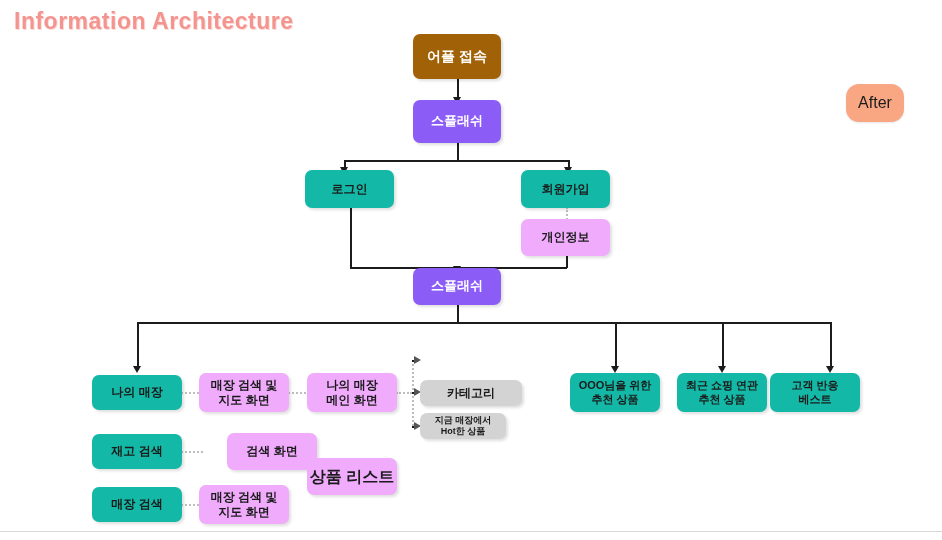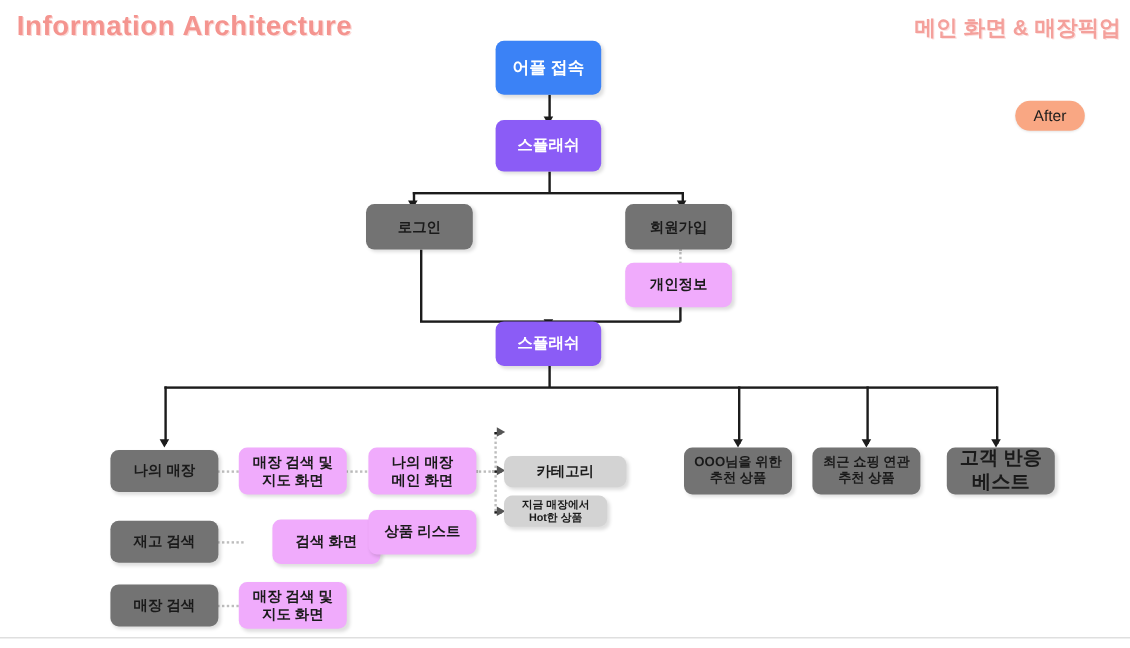--- a/index.html
+++ b/index.html
@@ -34,25 +34,25 @@
     font-weight: 700;
     color: #f4a09b;
     text-shadow: 1px 1px 0 rgba(244,160,155,0.3);
     white-space: nowrap;
   }
 
   
   .badge-after {
     position: absolute;
     left: 846px; top: 84px;
-    width: 58px; height: 25px;
+    width: 58px; height: 38px;
     border-radius: 13px;
     background: #f9a783;
     color: #1c1c1c;
-    font-size: 13px;
+    font-size: 16px;
     font-weight: 400;
     display: flex;
     align-items: center;
     justify-content: center;
     box-shadow: 0 1px 2px rgba(0,0,0,0.10);
   }
 
   
   .node {
     position: absolute;
@@ -60,23 +60,23 @@
     align-items: center;
     justify-content: center;
     text-align: center;
     border-radius: 7px;
     font-weight: 700;
     line-height: 1.25;
     white-space: pre-line;
     box-shadow: 2px 2px 3px rgba(0,0,0,0.13);
     z-index: 3;
   }
-  .node.red   { background: #3b82f6; color: #ffffff; }
+  .node.red   { background: #a16207; color: #ffffff; }
   .node.dark  { background: #8b5cf6; color: #ffffff; }
-  .node.light { background: #737373; color: #1a1a1a; }
+  .node.light { background: #14b8a6; color: #1a1a1a; }
   .node.grayish { background: #f0abfc; color: #1a1a1a; }
   .node.gray  { background: #d3d3d3; color: #1a1a1a; }
 
   
   .ln {
     position: absolute;
     background: #1c1c1c;
     z-index: 1;
   }
   .ln.v { width: 1.6px; }
@@ -119,21 +119,20 @@
     height: 1px;
     background: #d8d8d8;
   }
 </style>
 </head>
 <body>
 
 <div id="stage">
 
   <div class="hdr-left">Information Architecture</div>
-  <div class="hdr-right">메인 화면 &amp; 매장픽업</div>
   <div class="badge-after">After</div>
 
   <div class="ln v" style="left:457px; top:79px; height:22px;"></div>
   <div class="arrowhead" style="left:452.5px; top:97px;"></div>
 
   <div class="ln v" style="left:457px; top:143px; height:18px;"></div>
   <div class="ln h" style="left:344px; top:160px; width:226px;"></div>
   <div class="ln v" style="left:344px; top:160px; height:10px;"></div>
   <div class="ln v" style="left:568px; top:160px; height:10px;"></div>
   <div class="arrowhead" style="left:339.5px; top:167px;"></div>
@@ -207,28 +206,28 @@
 
   <div class="node gray" style="left:420px; top:413px; width:86px; height:26px; font-size:9px;">지금 매장에서
 Hot한 상품</div>
 
   <div class="node light" style="left:570px; top:373px; width:90px; height:39px; font-size:11px;">OOO님을 위한
 추천 상품</div>
 
   <div class="node light" style="left:677px; top:373px; width:90px; height:39px; font-size:11px;">최근 쇼핑 연관
 추천 상품</div>
 
-  <div class="node light" style="left:789px; top:373px; width:90px; height:39px; font-size:16px;text-align:center;">고객 반응
+  <div class="node light" style="left:770px; top:373px; width:90px; height:39px; font-size:11px;text-align:center;">고객 반응
 베스트</div>
 
   <div class="node light" style="left:92px; top:434px; width:90px; height:35px; font-size:12px;">재고 검색</div>
 
   <div class="node grayish" style="left:199px; top:433px; width:90px; height:37px; font-size:12px;margin-left:28px;">검색 화면</div>
 
-  <div class="node grayish" style="left:307px; top:425px; width:90px; height:37px; font-size:12px;">상품 리스트</div>
+  <div class="node grayish" style="left:307px; top:458px; width:90px; height:37px; font-size:16px;">상품 리스트</div>
 
   <div class="node light" style="left:92px; top:487px; width:90px; height:35px; font-size:12px;">매장 검색</div>
 
   <div class="node grayish" style="left:199px; top:485px; width:90px; height:39px; font-size:12px;">매장 검색 및
 지도 화면</div>
 
   <div class="footer-rule"></div>
 
 </div>
 

